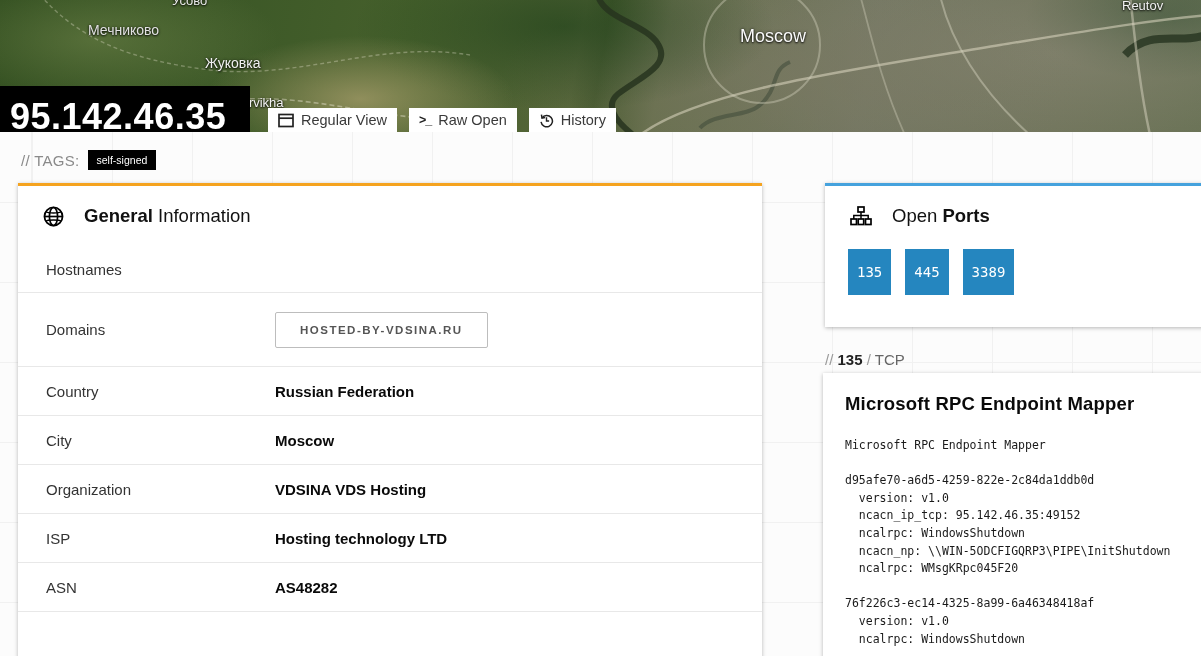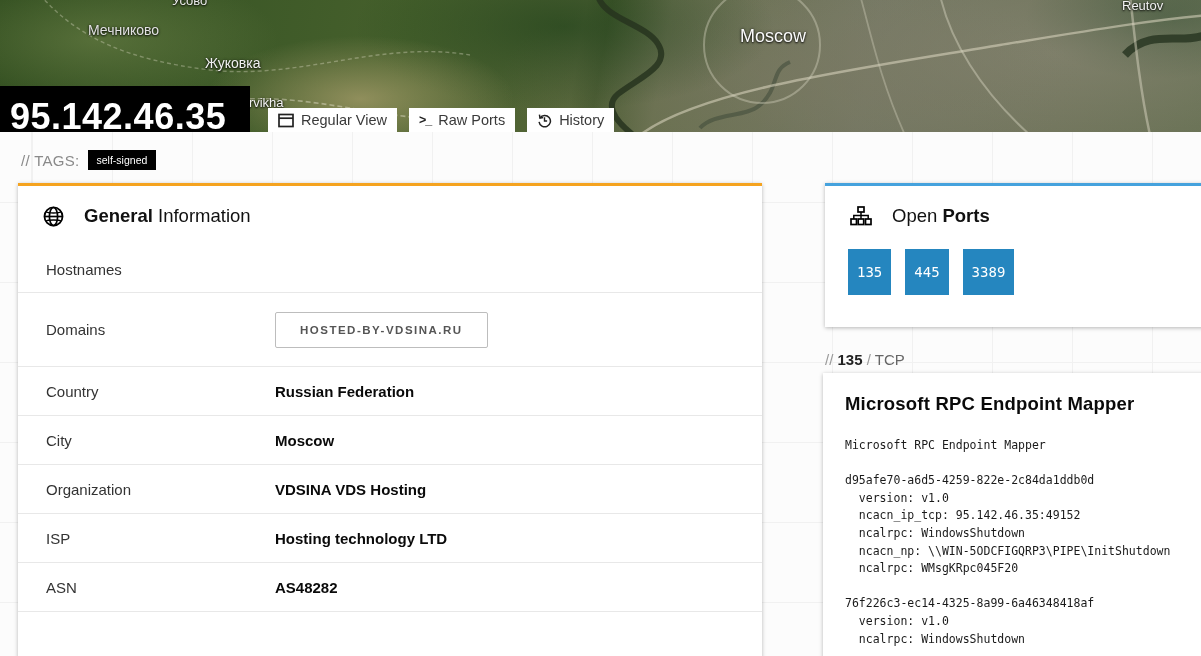--- a/index.html
+++ b/index.html
@@ -153,21 +153,21 @@
       <span class="ticon">
         <svg width="16" height="15" viewBox="0 0 16 15">
             <rect x="1" y="1.5" width="14" height="12" fill="none" stroke="#222" stroke-width="1.7"></rect>
             <line x1="1" y1="5.2" x2="15" y2="5.2" stroke="#222" stroke-width="1.7"></line>
           </svg>
       </span>
       <span>Regular View</span>
     </div>
     <div class="tab">
       <span class="ticon term-glyph">&gt;_</span>
-      <span>Raw Ports</span>
+      <span>Raw Open</span>
     </div>
     <div class="tab">
       <span class="ticon">
         <svg width="15" height="15" viewBox="0 0 16 16">
             <path d="M3.2,5.2 A6.1,6.1 0 1 1 2.2,9.5" fill="none" stroke="#222" stroke-width="1.6"></path>
             <polyline points="2.6,1.8 3.2,5.4 6.6,4.8" fill="none" stroke="#222" stroke-width="1.6"></polyline>
             <polyline points="8,4.6 8,8.6 10.8,8.6" fill="none" stroke="#222" stroke-width="1.5"></polyline>
           </svg>
       </span>
       <span>History</span>

